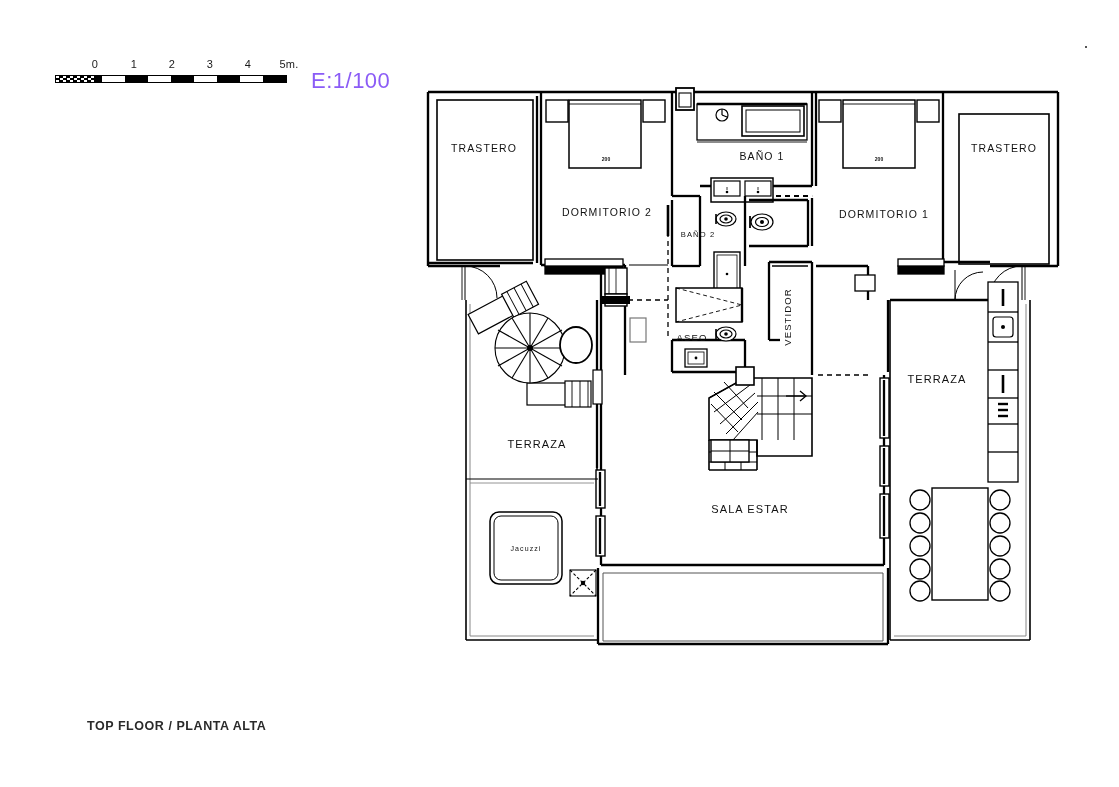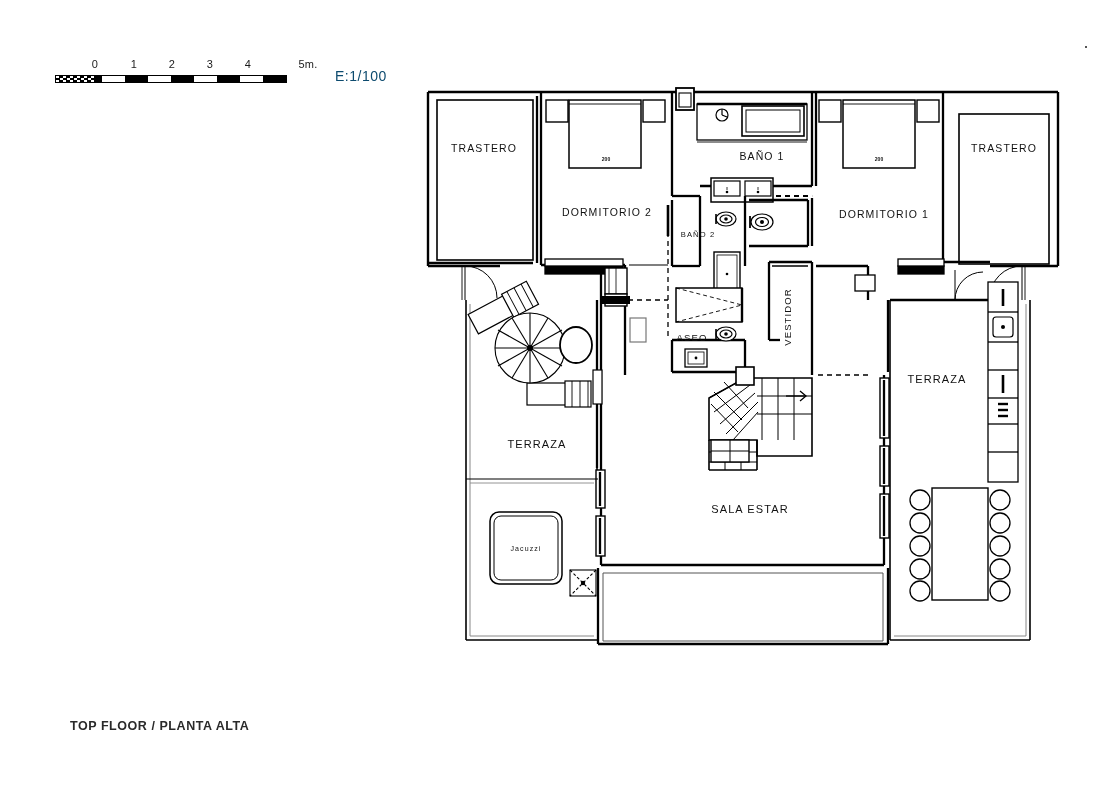--- a/index.html
+++ b/index.html
@@ -61,32 +61,32 @@
     top: 17px;
     width: 40px;
     height: 8px;
     border: 1px solid #000;
     box-sizing: border-box;
     background:
       repeating-conic-gradient(#000 0% 25%, #ffffff 0% 50%) 0 0 / 7px 4px;
   }
   #scale-label {
     position: absolute;
-    left: 280px;
+    left: 256px;
     top: 10px;
-    font-size: 14px;
-    color: #0c4a6e;
+    font-size: 22px;
+    color: #8b5cf6;
     letter-spacing: 0.5px;
     white-space: nowrap;
   }
 
   
   #caption {
     position: absolute;
-    left: 70px;
+    left: 87px;
     top: 719px;
     font-size: 12.5px;
     color: #2a2a2a;
     letter-spacing: 0.55px;
     white-space: nowrap;
     font-weight: 600;
   }
 
   #corner-dot {
     position: absolute;
@@ -117,21 +117,21 @@
 
   <div id="corner-dot"></div>
 
   <div id="scale-group">
     <div class="scale-ticks">
       <span class="scale-tick-label" style="left:40px;">0</span>
       <span class="scale-tick-label" style="left:79px;">1</span>
       <span class="scale-tick-label" style="left:117px;">2</span>
       <span class="scale-tick-label" style="left:155px;">3</span>
       <span class="scale-tick-label" style="left:193px;">4</span>
-      <span class="scale-tick-label" style="left:234px;margin-left:19px;">5m.</span>
+      <span class="scale-tick-label" style="left:234px;">5m.</span>
     </div>
     <div class="scale-bar">
       <div class="scale-seg light" style="width:10%"></div>
       <div class="scale-seg dark" style="width:10%"></div>
       <div class="scale-seg light" style="width:10%"></div>
       <div class="scale-seg dark" style="width:10%"></div>
       <div class="scale-seg light" style="width:10%"></div>
       <div class="scale-seg dark" style="width:10%"></div>
       <div class="scale-seg light" style="width:10%"></div>
       <div class="scale-seg dark" style="width:10%"></div>

